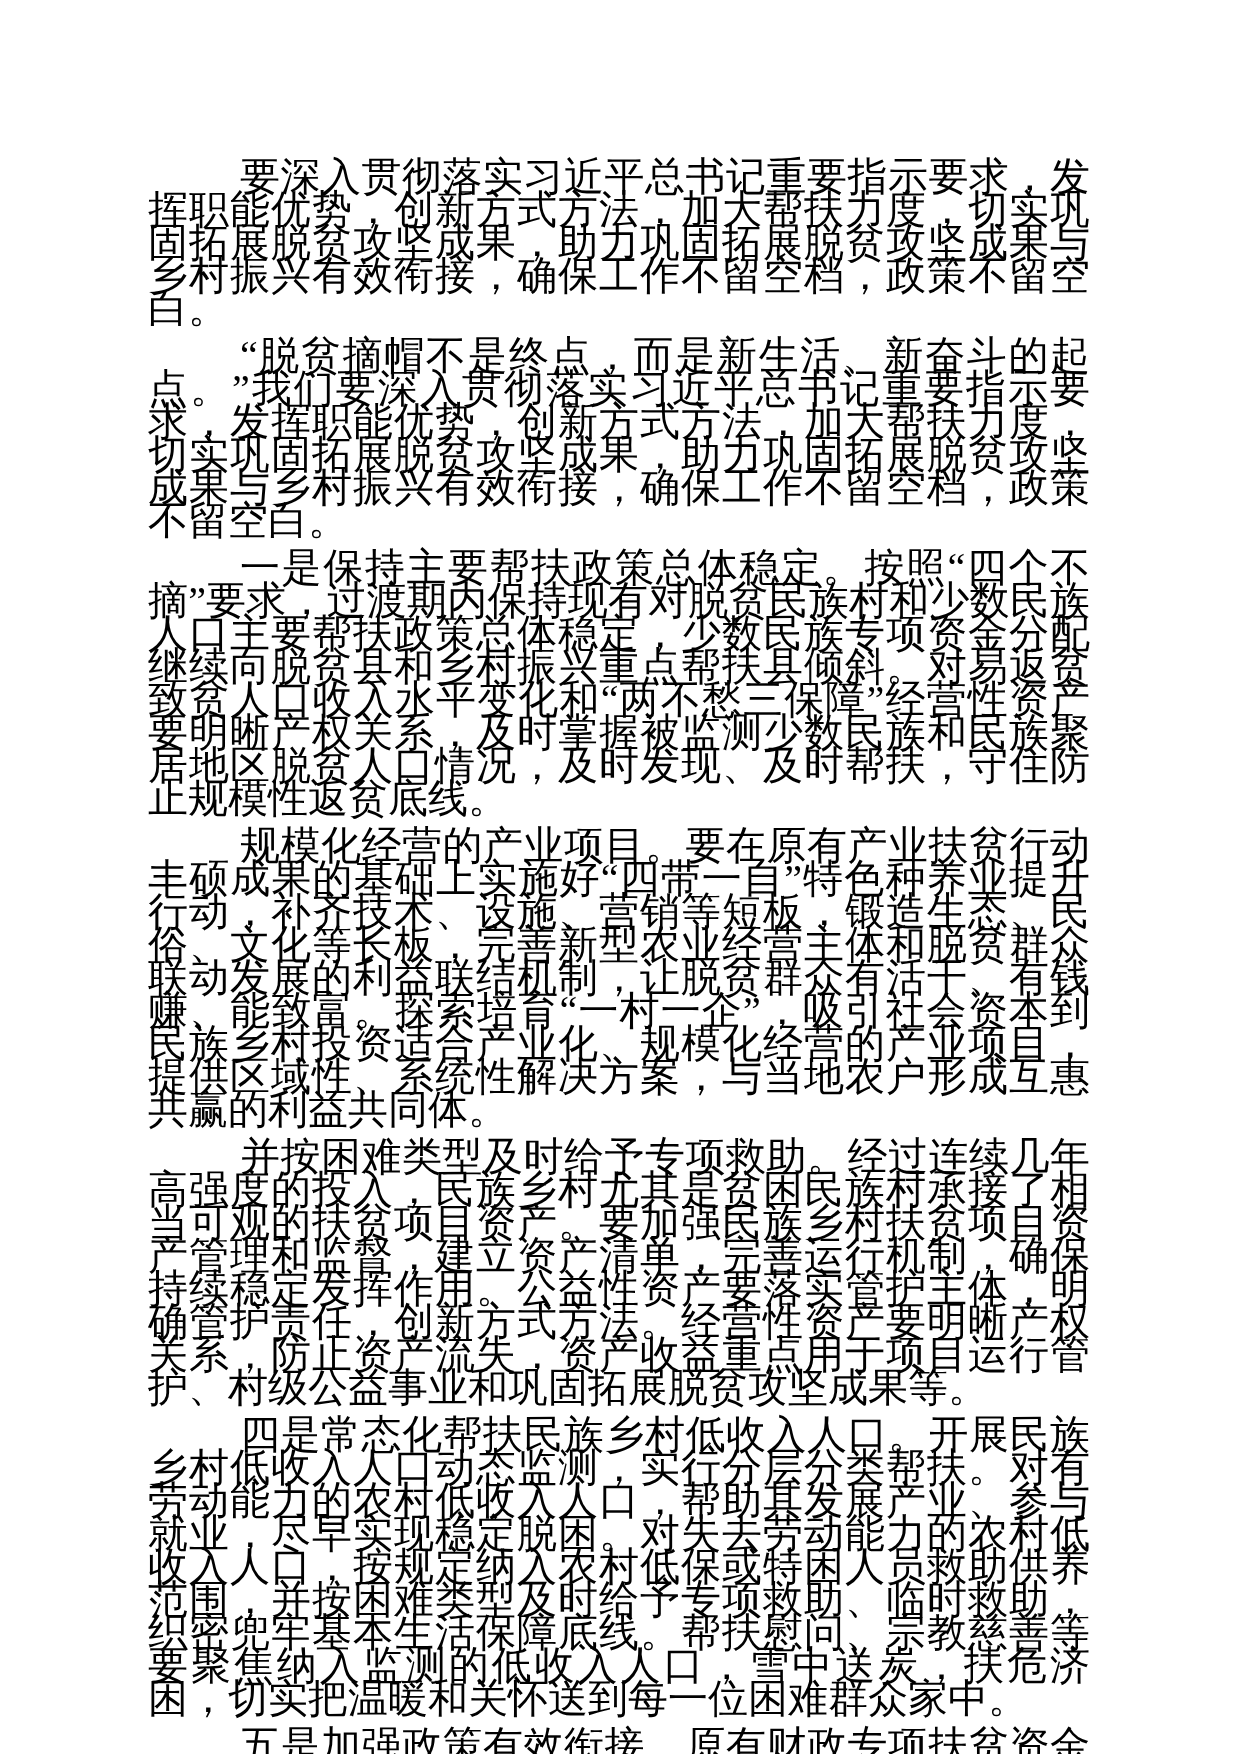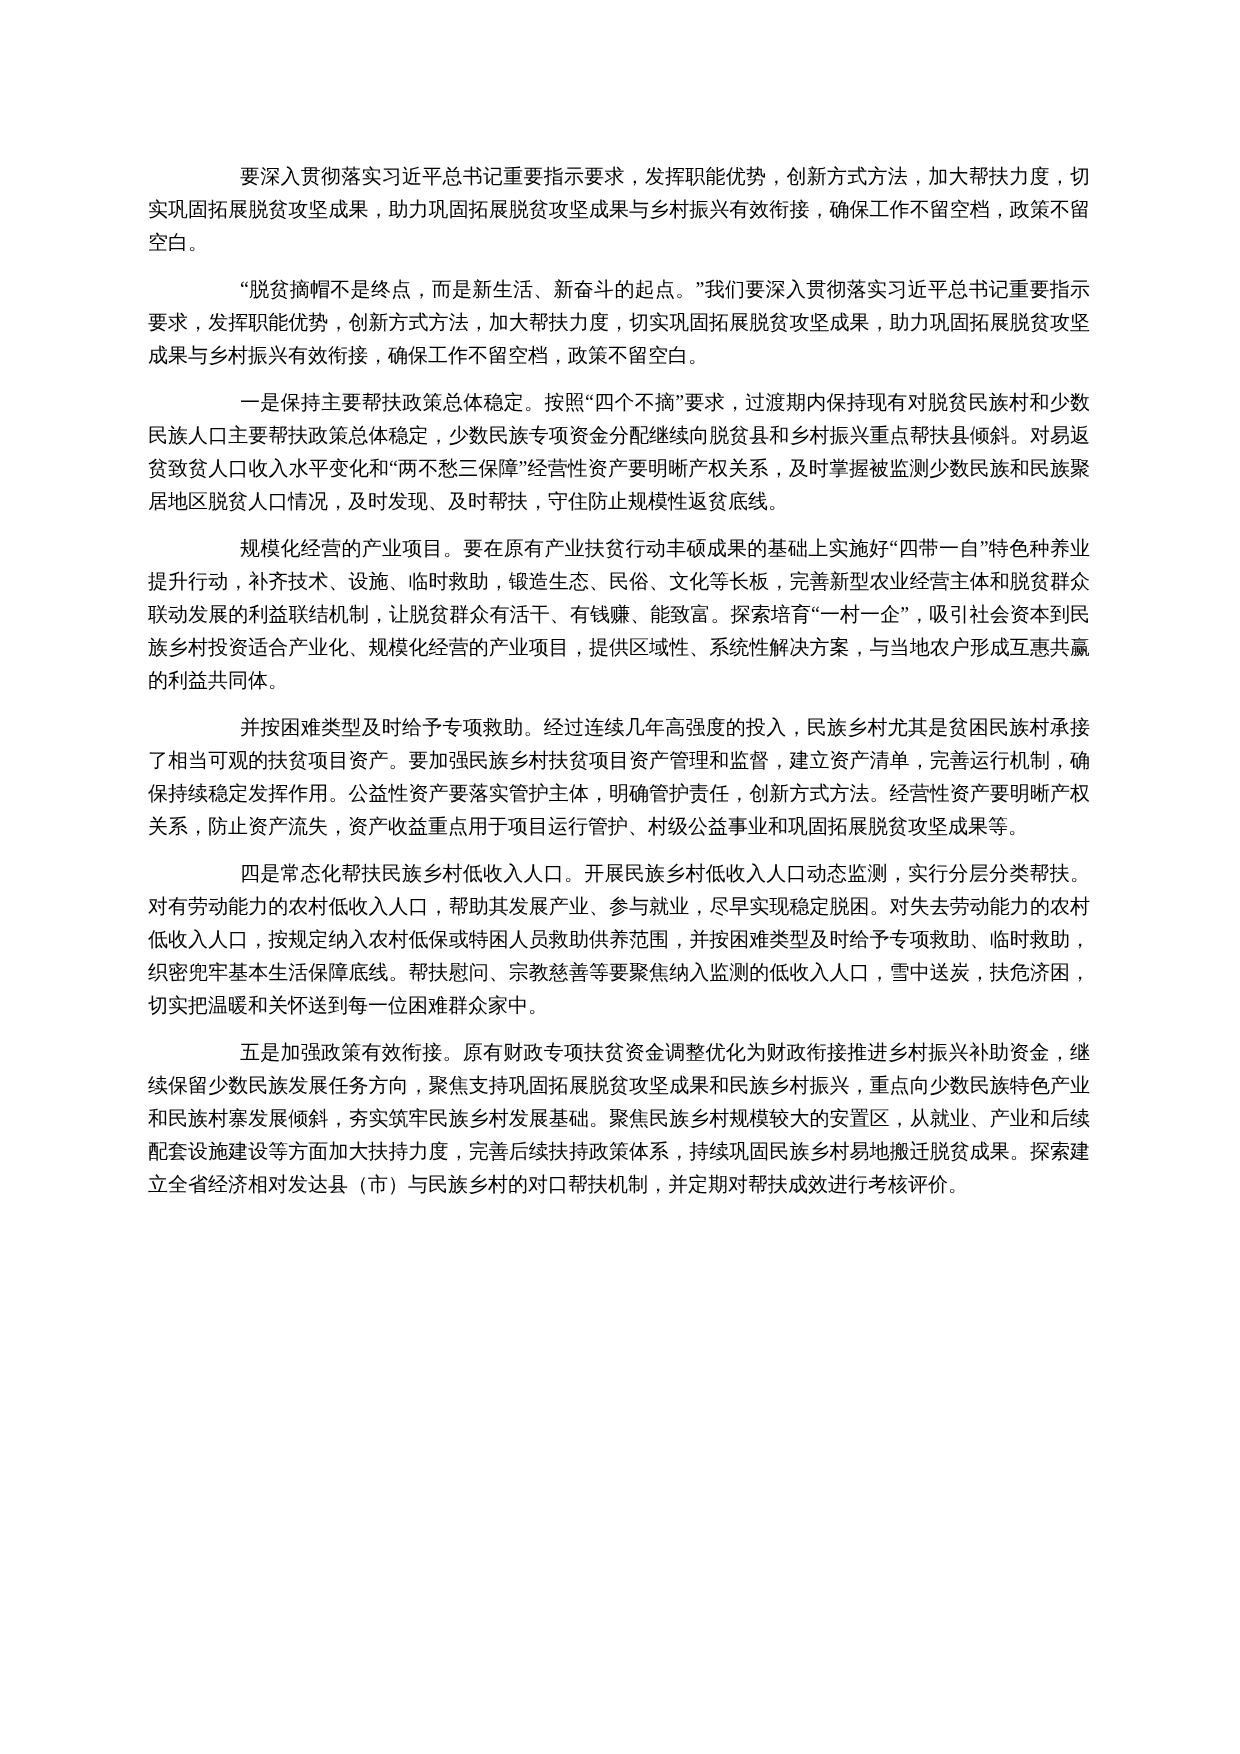--- a/index.html
+++ b/index.html
@@ -15,37 +15,37 @@
     background: #ffffff;
     padding: 160px 150px 40px 148px;
     overflow: hidden;
   }
   .doc {
     width: 100%;
   }
   .doc p {
     margin: 0 0 14px 0;
     font-family: "Liberation Serif", "DejaVu Serif", serif;
-    font-size: 20px;
+    font-size: 40px;
     line-height: 33px;
     color: #000000;
     text-align: justify;
     text-indent: 92px;
     word-break: break-all;
   }
   .doc p b {
     font-weight: normal;
   }
 </style>
 </head>
 <body>
 
 <div class="page">
   <div class="doc">
       <p><b></b><span>要深入贯彻落实习近平总书记重要指示要求，发挥职能优势，创新方式方法，加大帮扶力度，切实巩固拓展脱贫攻坚成果，助力巩固拓展脱贫攻坚成果与乡村振兴有效衔接，确保工作不留空档，政策不留空白。</span></p>
       <p><b></b><span>“脱贫摘帽不是终点，而是新生活、新奋斗的起点。”我们要深入贯彻落实习近平总书记重要指示要求，发挥职能优势，创新方式方法，加大帮扶力度，切实巩固拓展脱贫攻坚成果，助力巩固拓展脱贫攻坚成果与乡村振兴有效衔接，确保工作不留空档，政策不留空白。</span></p>
       <p><b>一是保持主要帮扶政策总体稳定。</b><span>按照“四个不摘”要求，过渡期内保持现有对脱贫民族村和少数民族人口主要帮扶政策总体稳定，少数民族专项资金分配继续向脱贫县和乡村振兴重点帮扶县倾斜。对易返贫致贫人口收入水平变化和“两不愁三保障”经营性资产要明晰产权关系，及时掌握被监测少数民族和民族聚居地区脱贫人口情况，及时发现、及时帮扶，守住防止规模性返贫底线。</span></p>
-      <p><b>规模化经营的产业项目。</b><span>要在原有产业扶贫行动丰硕成果的基础上实施好“四带一自”特色种养业提升行动，补齐技术、设施、临时救助，锻造生态、民俗、文化等长板，完善新型农业经营主体和脱贫群众联动发展的利益联结机制，让脱贫群众有活干、有钱赚、能致富。探索培育“一村一企”，吸引社会资本到民族乡村投资适合产业化、规模化经营的产业项目，提供区域性、系统性解决方案，与当地农户形成互惠共赢的利益共同体。</span></p>
+      <p><b>规模化经营的产业项目。</b><span>要在原有产业扶贫行动丰硕成果的基础上实施好“四带一自”特色种养业提升行动，补齐技术、设施、营销等短板，锻造生态、民俗、文化等长板，完善新型农业经营主体和脱贫群众联动发展的利益联结机制，让脱贫群众有活干、有钱赚、能致富。探索培育“一村一企”，吸引社会资本到民族乡村投资适合产业化、规模化经营的产业项目，提供区域性、系统性解决方案，与当地农户形成互惠共赢的利益共同体。</span></p>
       <p><b>并按困难类型及时给予专项救助。</b><span>经过连续几年高强度的投入，民族乡村尤其是贫困民族村承接了相当可观的扶贫项目资产。要加强民族乡村扶贫项目资产管理和监督，建立资产清单，完善运行机制，确保持续稳定发挥作用。公益性资产要落实管护主体，明确管护责任，创新方式方法。经营性资产要明晰产权关系，防止资产流失，资产收益重点用于项目运行管护、村级公益事业和巩固拓展脱贫攻坚成果等。</span></p>
       <p><b>四是常态化帮扶民族乡村低收入人口。</b><span>开展民族乡村低收入人口动态监测，实行分层分类帮扶。对有劳动能力的农村低收入人口，帮助其发展产业、参与就业，尽早实现稳定脱困。对失去劳动能力的农村低收入人口，按规定纳入农村低保或特困人员救助供养范围，并按困难类型及时给予专项救助、临时救助，织密兜牢基本生活保障底线。帮扶慰问、宗教慈善等要聚焦纳入监测的低收入人口，雪中送炭，扶危济困，切实把温暖和关怀送到每一位困难群众家中。</span></p>
       <p><b>五是加强政策有效衔接。</b><span>原有财政专项扶贫资金调整优化为财政衔接推进乡村振兴补助资金，继续保留少数民族发展任务方向，聚焦支持巩固拓展脱贫攻坚成果和民族乡村振兴，重点向少数民族特色产业和民族村寨发展倾斜，夯实筑牢民族乡村发展基础。聚焦民族乡村规模较大的安置区，从就业、产业和后续配套设施建设等方面加大扶持力度，完善后续扶持政策体系，持续巩固民族乡村易地搬迁脱贫成果。探索建立全省经济相对发达县（市）与民族乡村的对口帮扶机制，并定期对帮扶成效进行考核评价。</span></p>
     </div>
 </div>
 
 </body></html>

